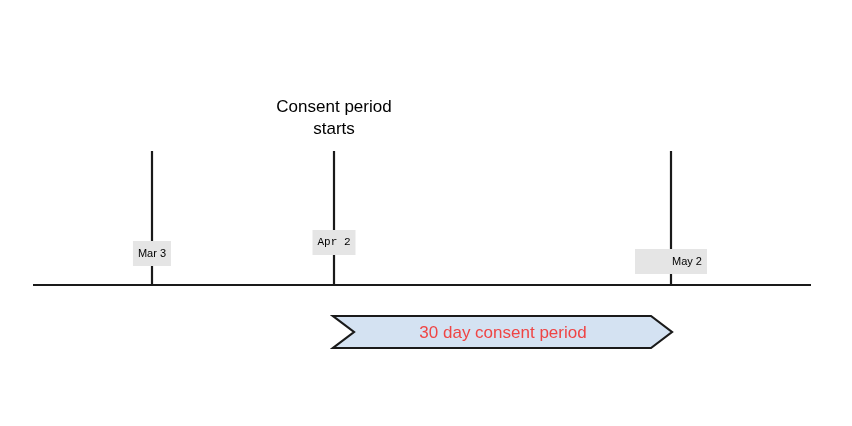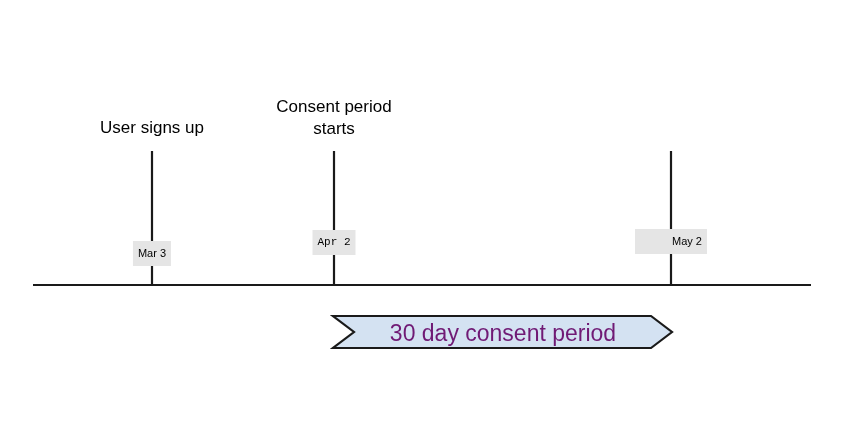--- a/index.html
+++ b/index.html
@@ -41,50 +41,49 @@
     font-size: 11px;
     line-height: 20px;
     color: #000000;
     background: #e5e5e5;
     padding: 2px 5px 3px 5px;
     transform: translateX(-50%);
     white-space: nowrap;
   }
   .band-caption {
     position: absolute;
-    font-size: 23px;
+    font-size: 17px;
     line-height: 20px;
-    color: #701a75;
+    color: #ef4444;
     transform: translate(-50%, -50%);
     white-space: nowrap;
   }
 </style>
 </head>
 <body>
 
 <div id="timeline-diagram">
 
   <svg class="svg-layer" viewBox="0 0 852 426">
 
     <line id="axis-line" x1="33" y1="285" x2="811" y2="285" stroke="#1a1a1a" stroke-width="2.2" stroke-linecap="butt"></line>
 
     <line id="tick-signup" x1="152" y1="151" x2="152" y2="285" stroke="#1a1a1a" stroke-width="2.2"></line>
     <line id="tick-consent-start" x1="334" y1="151" x2="334" y2="285" stroke="#1a1a1a" stroke-width="2.2"></line>
     <line id="tick-play-cancels" x1="671" y1="151" x2="671" y2="285" stroke="#1a1a1a" stroke-width="2.2"></line>
 
     <polygon id="period-band-shape" points="333,316 651,316 672,332 651,348 333,348 354,332" fill="#d4e2f2" stroke="#1a1a1a" stroke-width="2.2" stroke-linejoin="miter"></polygon>
   </svg>
 
-  <div class="event-caption" style="left:152px; top:117px; width:220px;">User signs up</div>
 
   <div class="event-caption" style="left:334px; top:96px; width:220px;text-align:center;">Consent period
 starts</div>
 
 
   <div class="date-chip" style="left:152px; top:241px;">Mar 3</div>
 
   <div class="date-chip" style="left:334px; top:230px;font-family:Liberation Mono, monospace;">Apr 2</div>
 
-  <div class="date-chip" style="left:671px; top:229px;padding-left:37px;">May 2</div>
+  <div class="date-chip" style="left:671px; top:249px;padding-left:37px;">May 2</div>
 
   <div class="band-caption" style="left:503px; top:333px;">30 day consent period</div>
 
 </div>
 
 </body></html>

